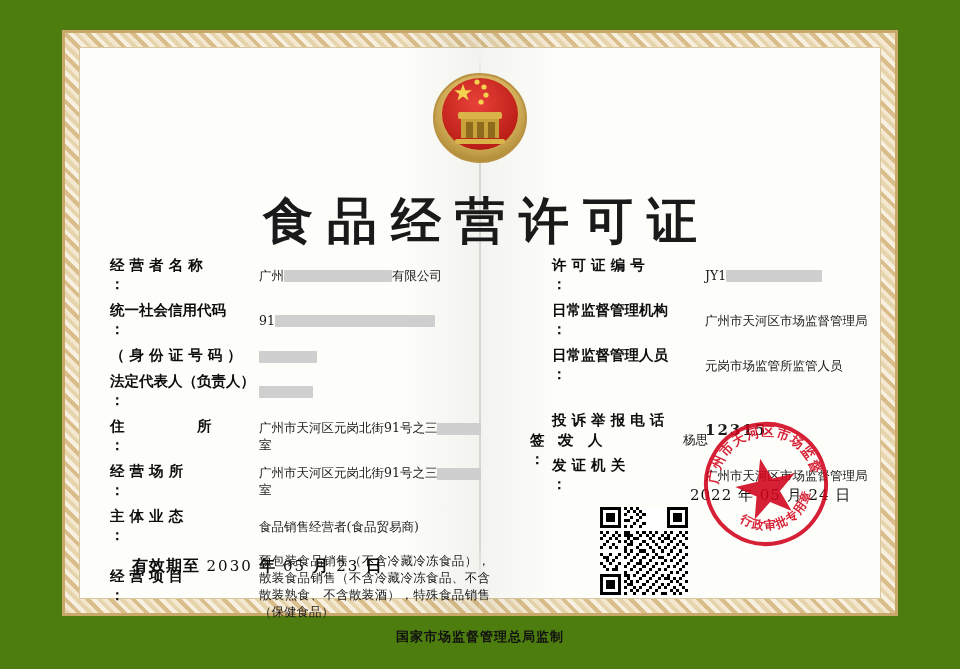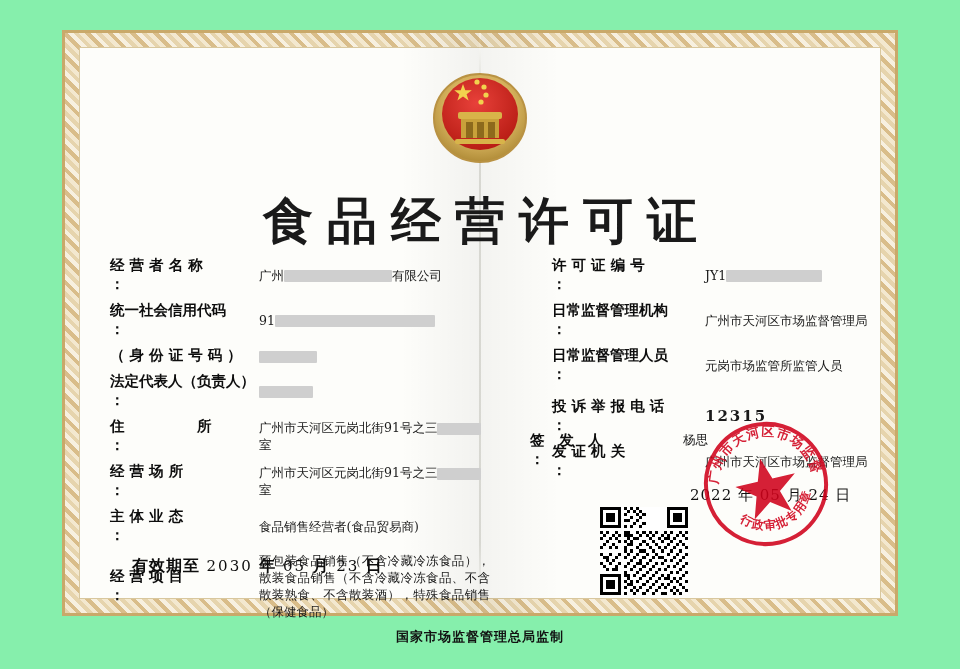--- a/index.html
+++ b/index.html
@@ -10,21 +10,21 @@
     width: 960px;
     height: 669px;
     background: #ffffff;
     font-family: "Liberation Sans", sans-serif;
     overflow: hidden;
   }
   .certificate {
     position: relative;
     width: 960px;
     height: 669px;
-    background: #86efac;
+    background: #4d7c0f;
   }
   
   .border-outer {
     position: absolute;
     left: 62px;
     top: 30px;
     width: 836px;
     height: 586px;
     border: 3px solid #c9a96a;
     box-sizing: border-box;
@@ -338,21 +338,21 @@
       <span class="fvalue">广州市天河区市场监督管理局</span>
     </div>
 
     <div class="field" style="">
       <span class="flabel"><span class="w-right-j">
             <span>日常监督管理人员</span>
           </span><span>：</span></span>
       <span class="fvalue">元岗市场监管所监管人员</span>
     </div>
 
-    <div class="field" style="margin-top:13px">
+    <div class="field" style="margin-top:27px">
       <span class="flabel"><span class="w-right-j">
             <span>投 诉 举 报 电 话</span>
           </span><span>：</span></span>
       <span class="fvalue big">12315</span>
     </div>
 
     <div class="field" style="margin-top:4px">
       <span class="flabel"><span class="w-right-j">
             <span>发 证 机 关</span>
           </span><span>：</span></span>

